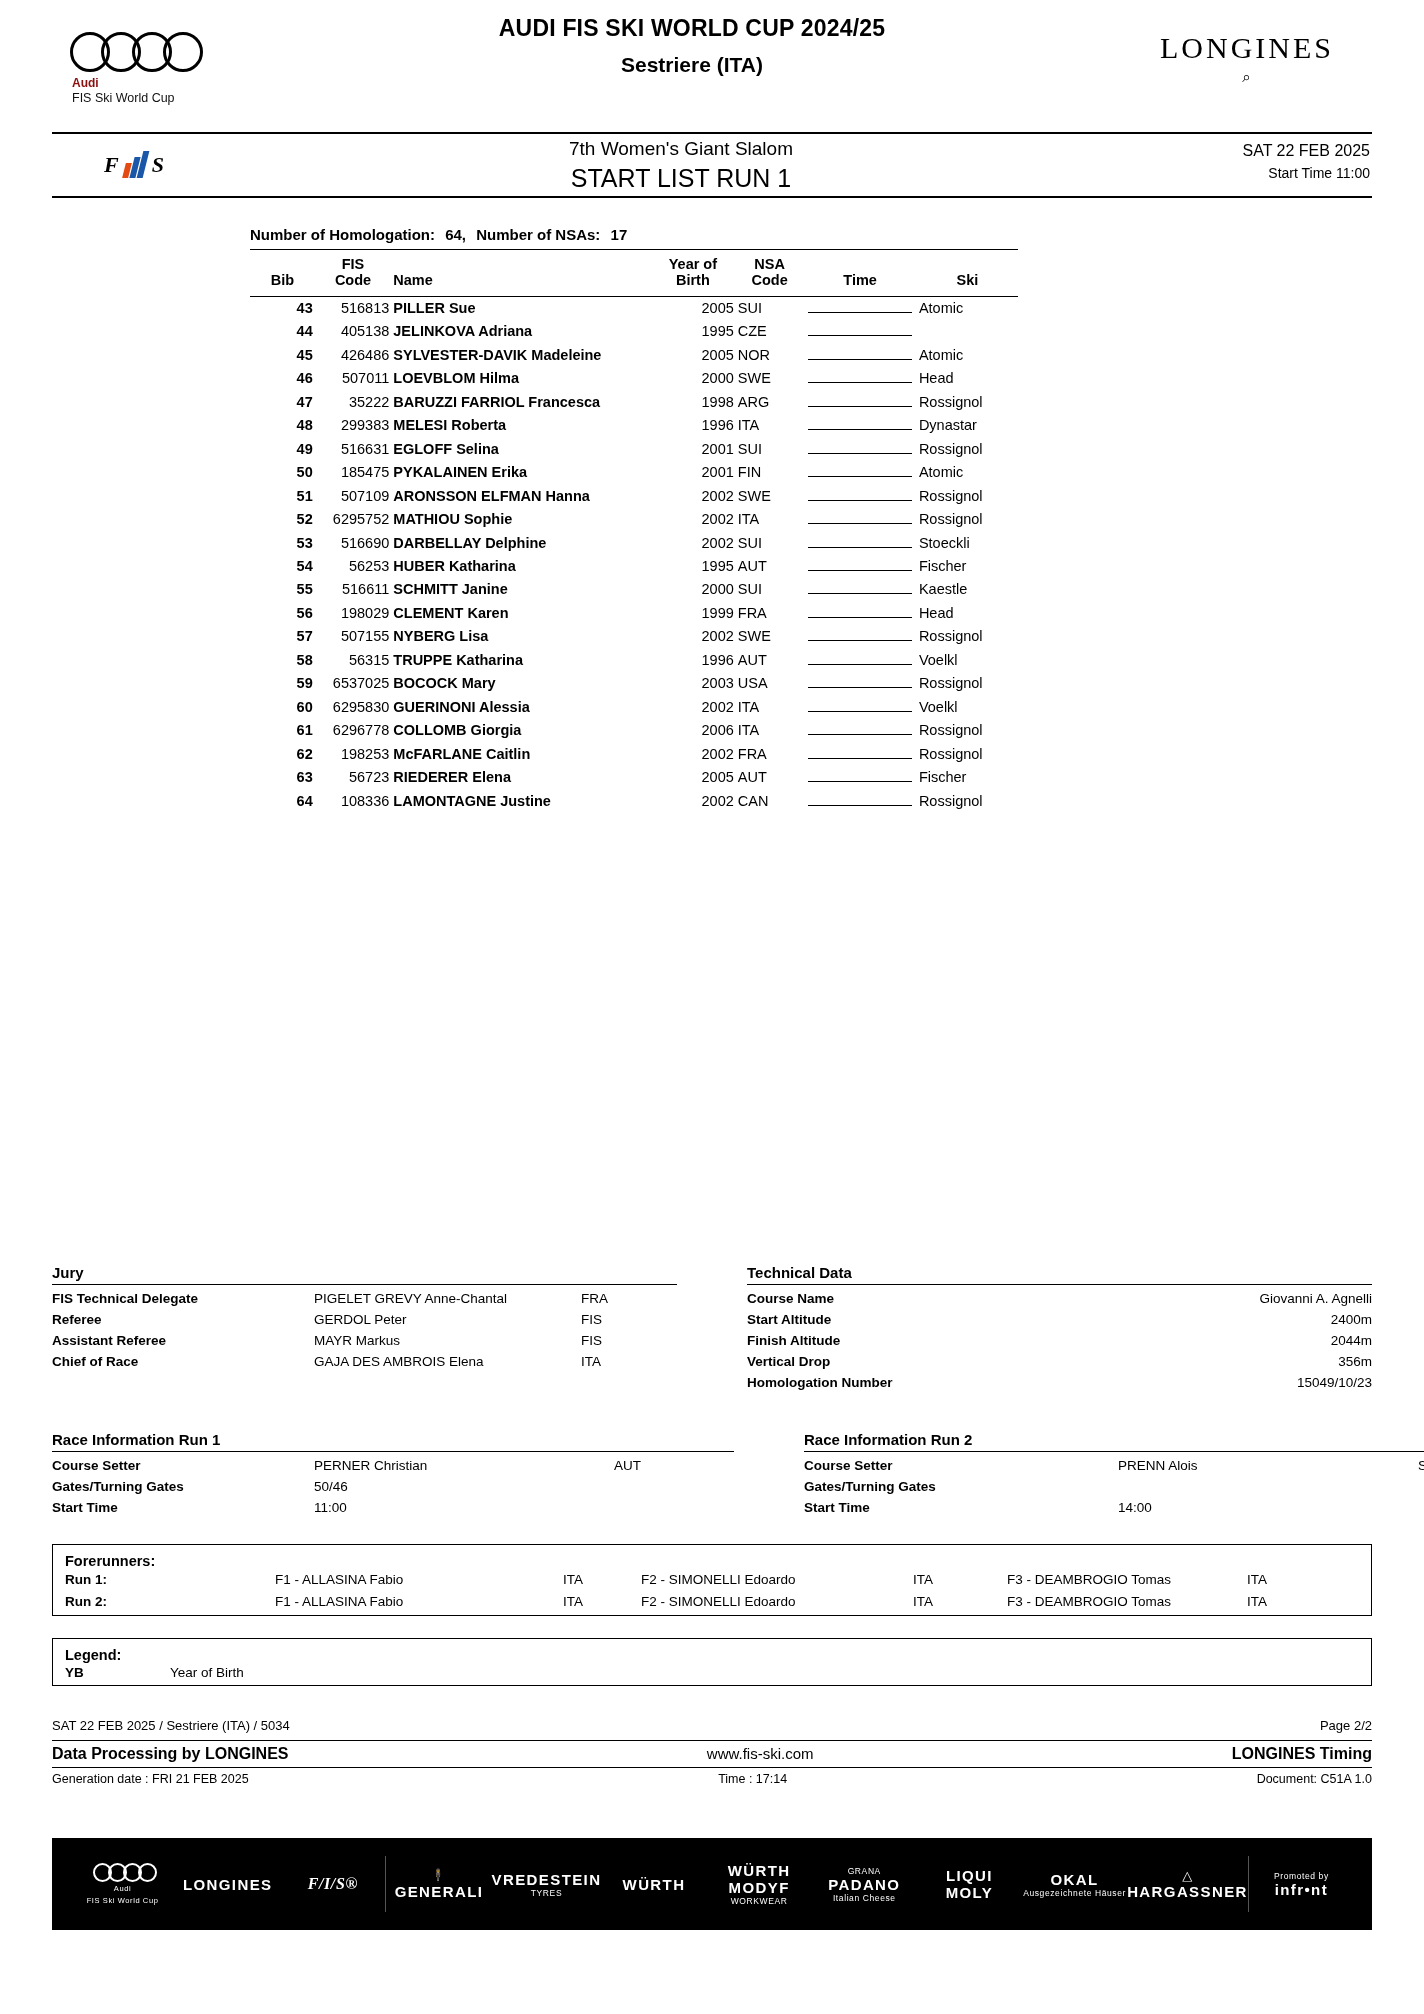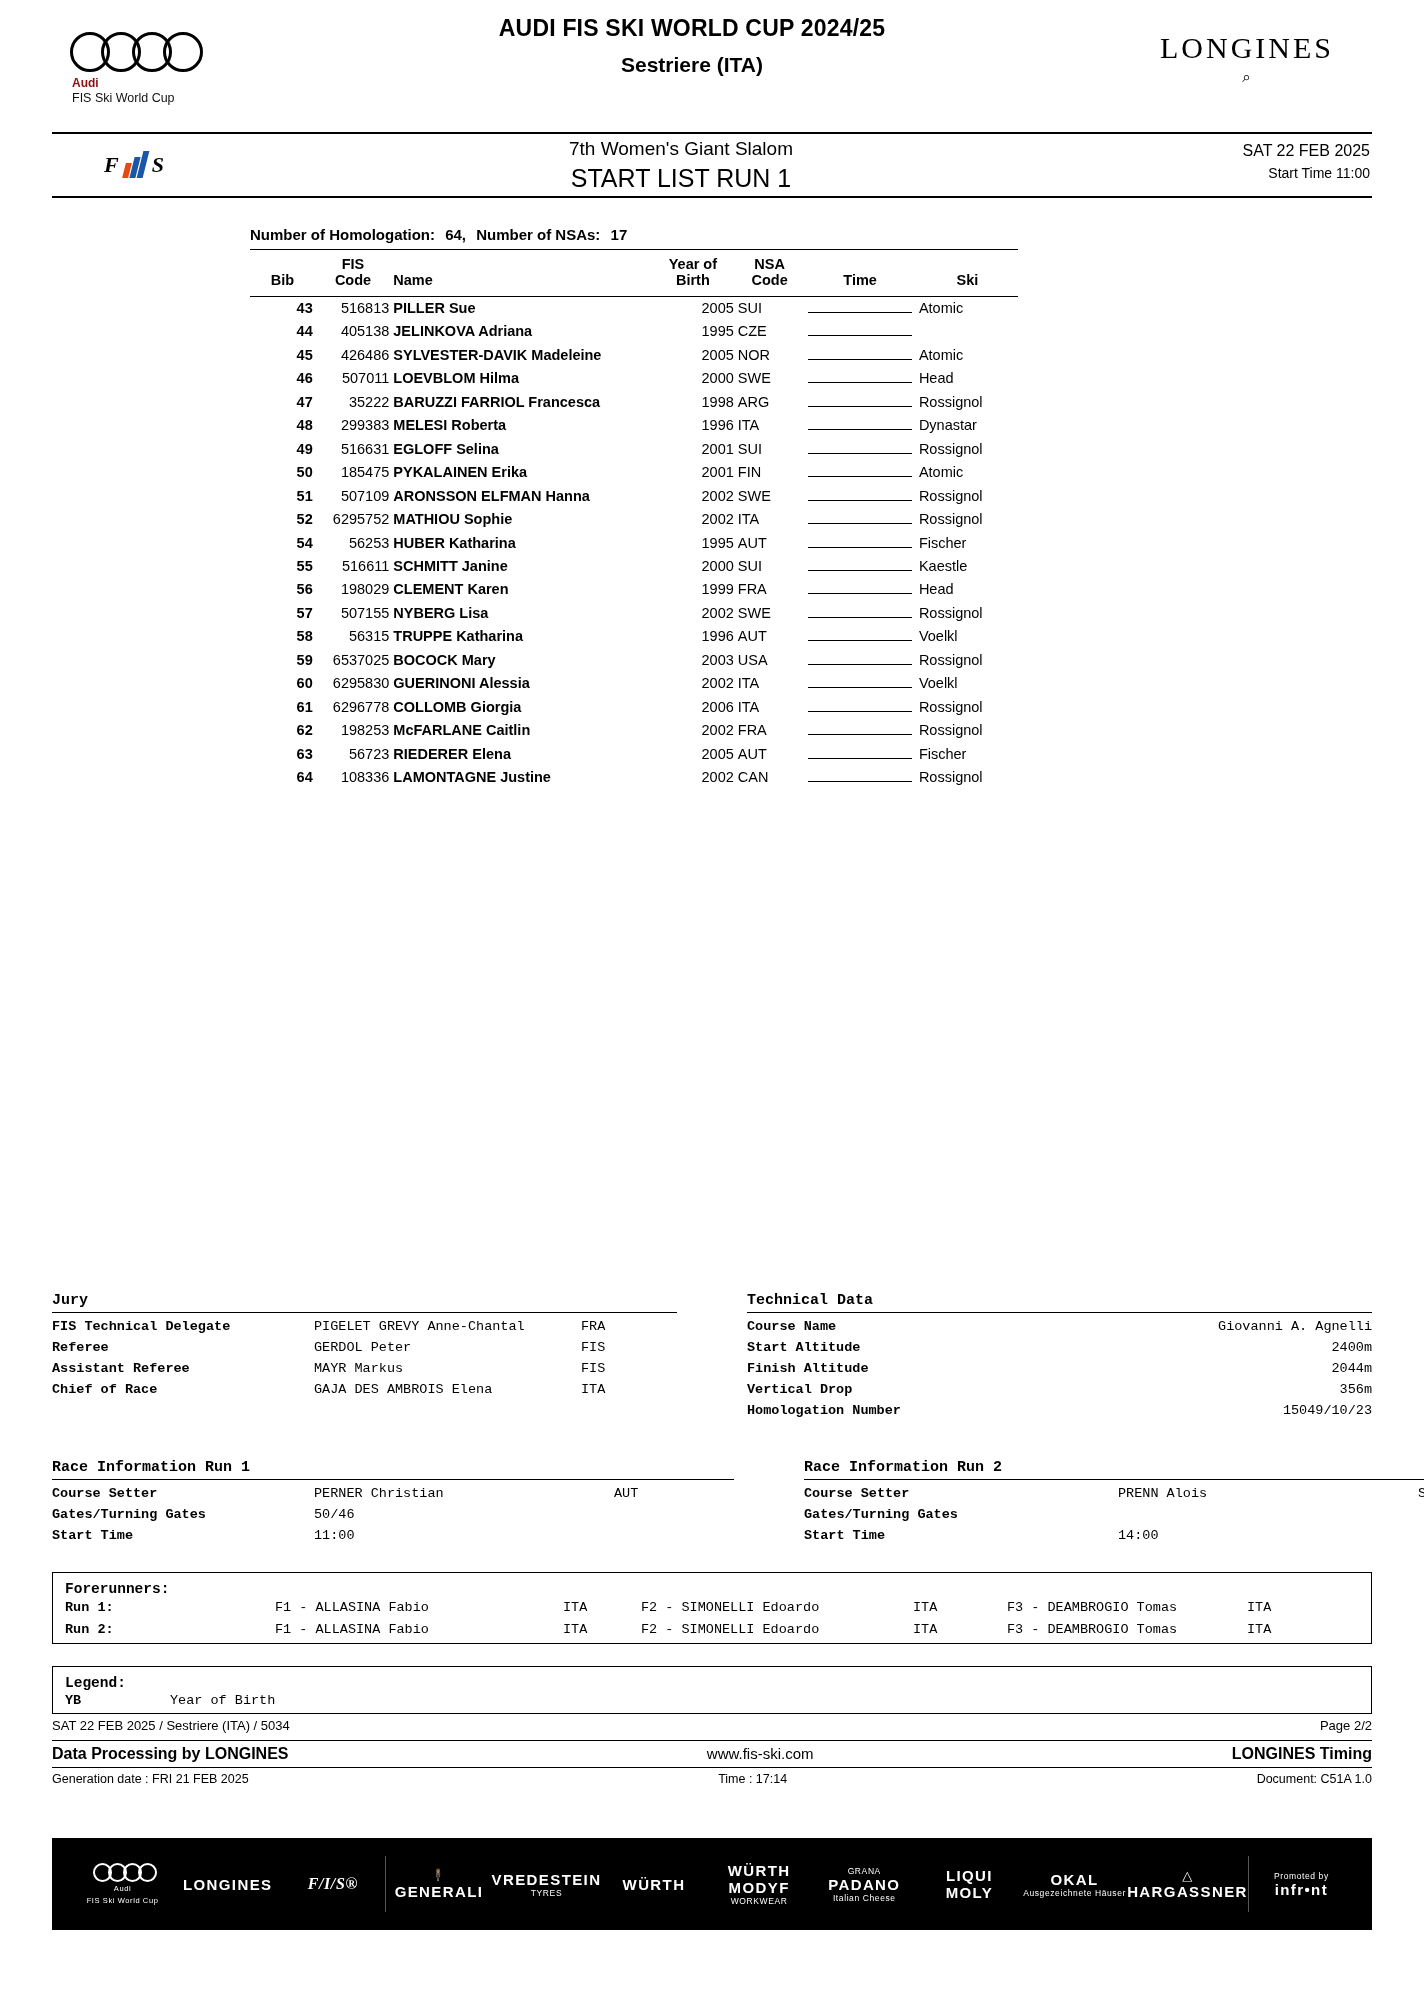--- a/index.html
+++ b/index.html
@@ -200,22 +200,21 @@
     width: 104px;
     border-bottom: 1px solid #000;
     height: 13px;
   }
 
   
   .lower {
     position: absolute;
     left: 52px;
     right: 52px;
-    top: 1292px;
-    font-family: Liberation Mono, monospace;
+    top: 1264px;
   }
   .two-col {
     display: flex;
     gap: 70px;
   }
   .col { flex: 1; }
   .blk-title {
     font-size: 15px;
     font-weight: bold;
     border-bottom: 1.6px solid #000;
@@ -509,20 +508,29 @@
           <tr>
             <td class="c-bib">52</td>
             <td class="c-fis">6295752</td>
             <td class="c-name">MATHIOU Sophie</td>
             <td class="c-yob">2002</td>
             <td class="c-nsa">ITA</td>
             <td class="c-time"><span class="timeline"></span></td>
             <td class="c-ski">Rossignol</td>
           </tr>
           <tr>
+            <td class="c-bib">53</td>
+            <td class="c-fis">516690</td>
+            <td class="c-name">DARBELLAY Delphine</td>
+            <td class="c-yob">2002</td>
+            <td class="c-nsa">SUI</td>
+            <td class="c-time"><span class="timeline"></span></td>
+            <td class="c-ski">Stoeckli</td>
+          </tr>
+          <tr>
             <td class="c-bib">54</td>
             <td class="c-fis">56253</td>
             <td class="c-name">HUBER Katharina</td>
             <td class="c-yob">1995</td>
             <td class="c-nsa">AUT</td>
             <td class="c-time"><span class="timeline"></span></td>
             <td class="c-ski">Fischer</td>
           </tr>
           <tr>
             <td class="c-bib">55</td>

